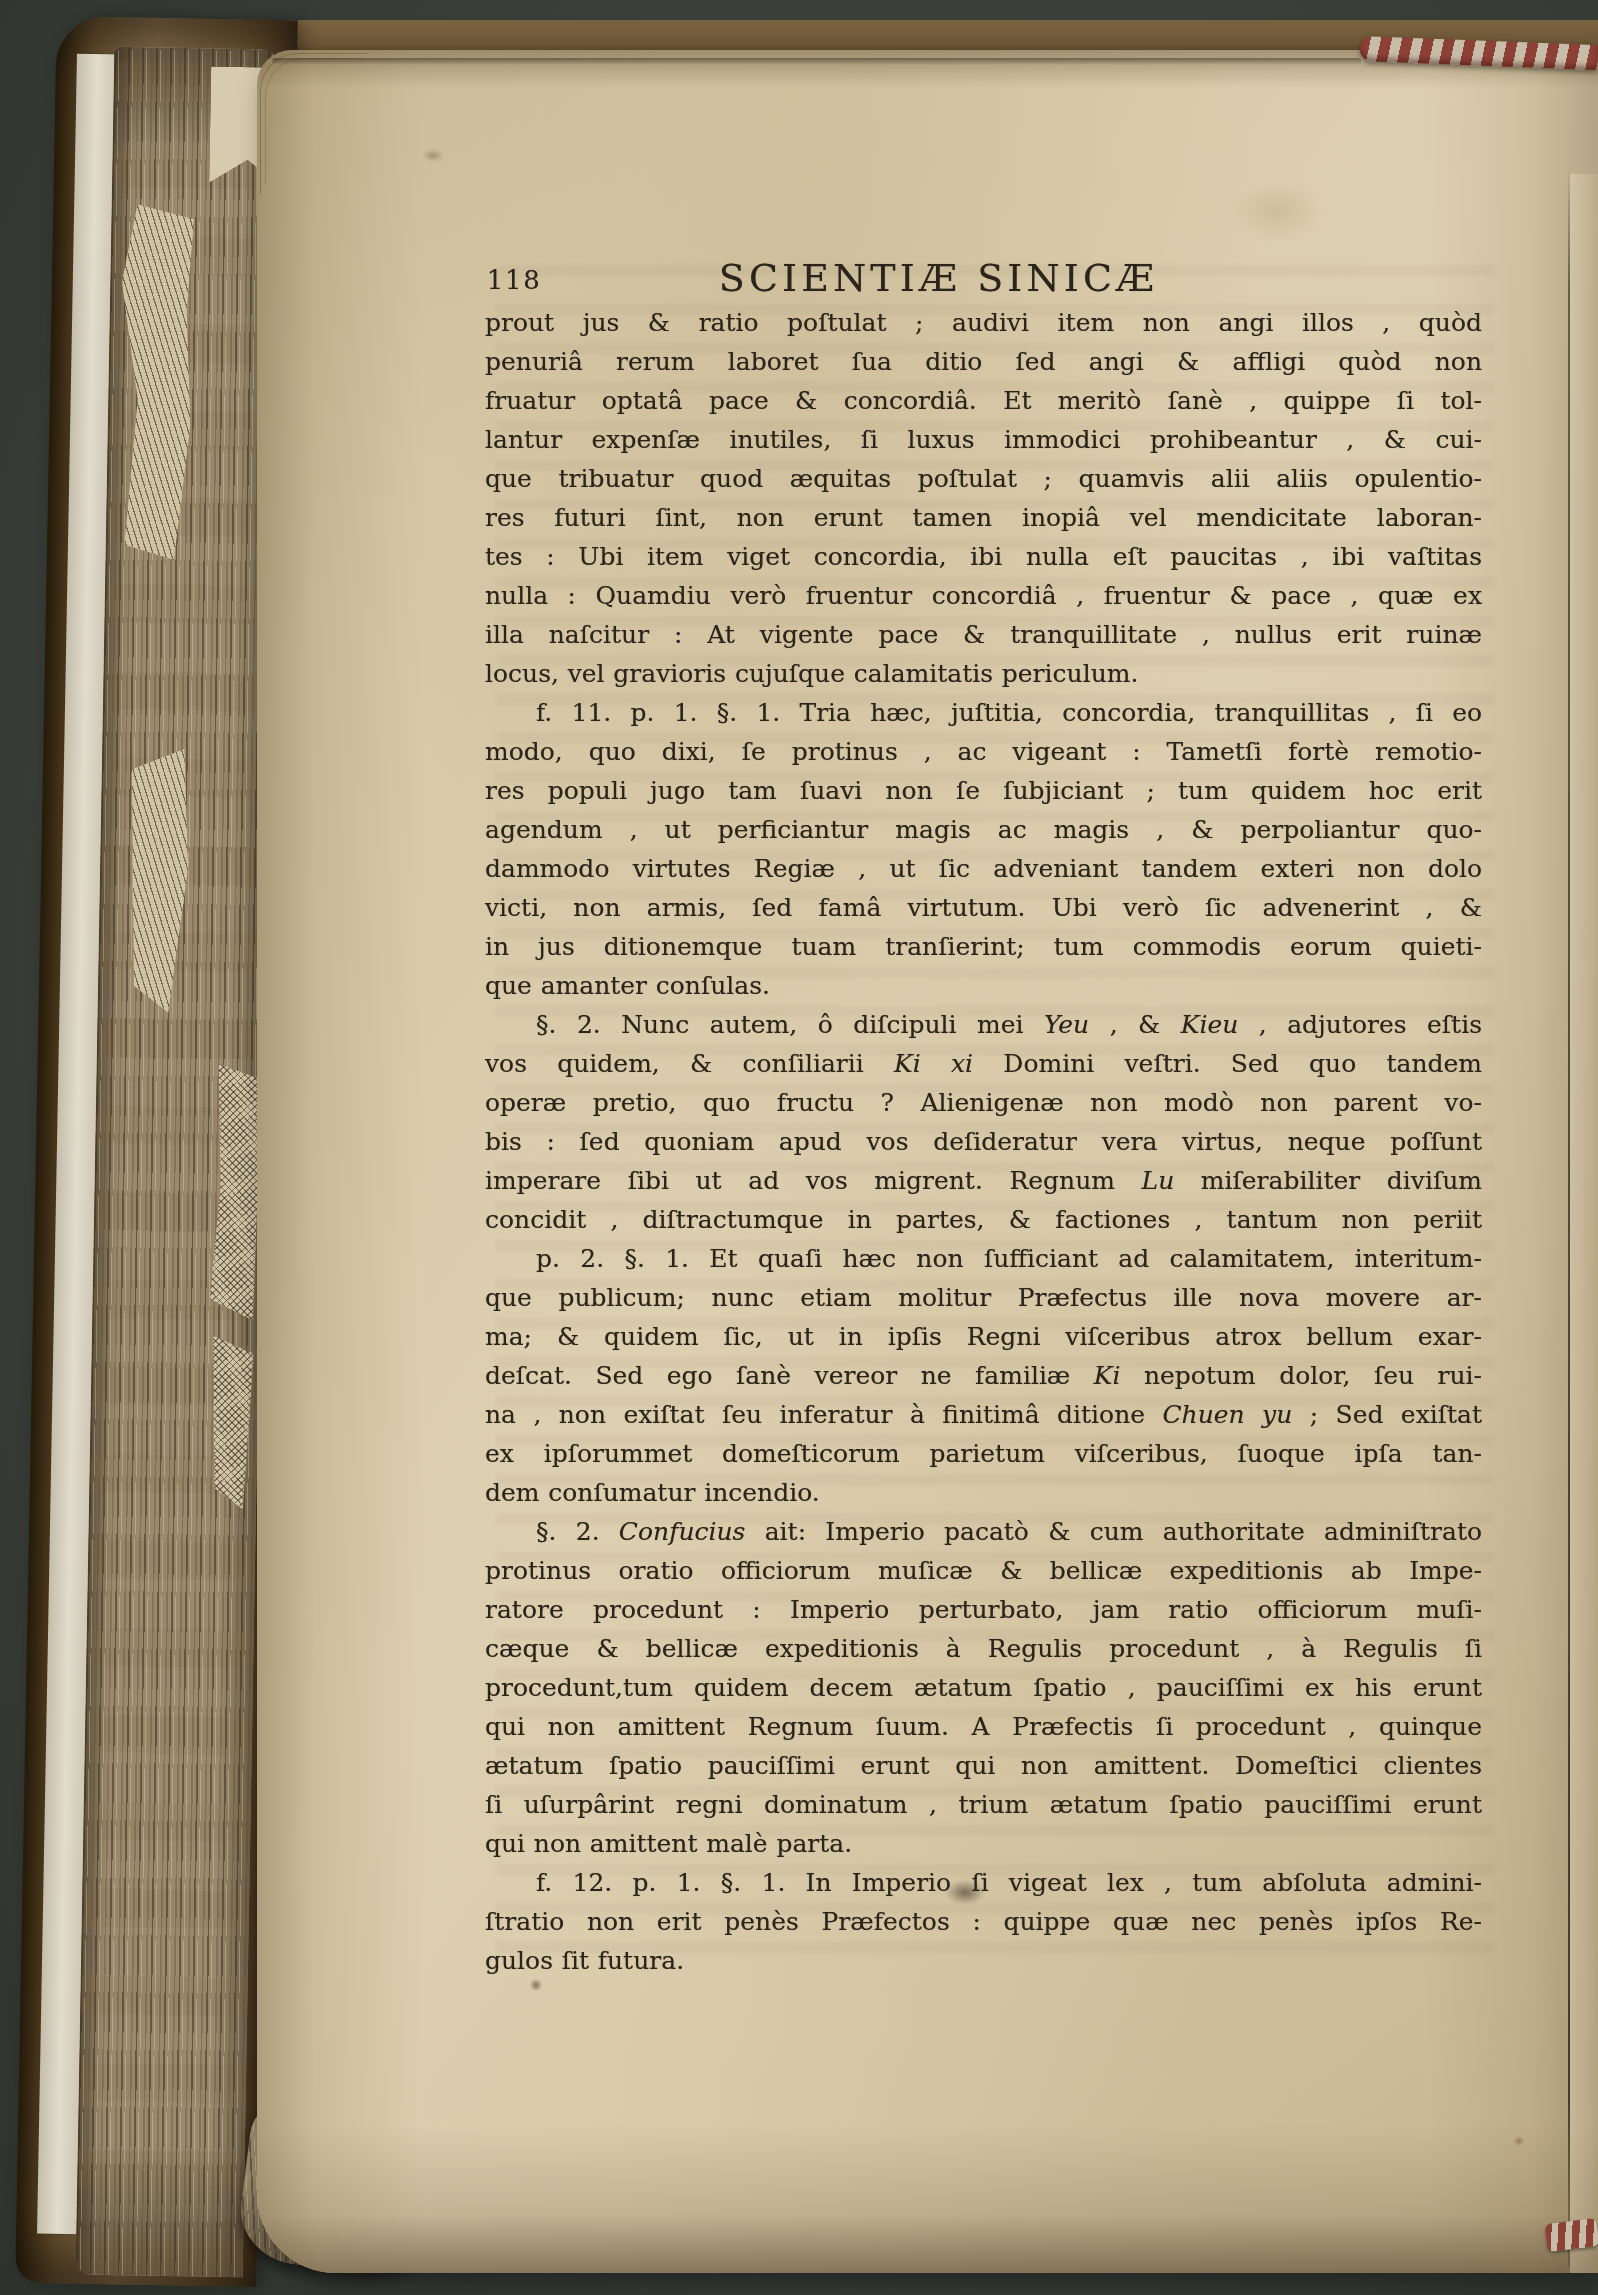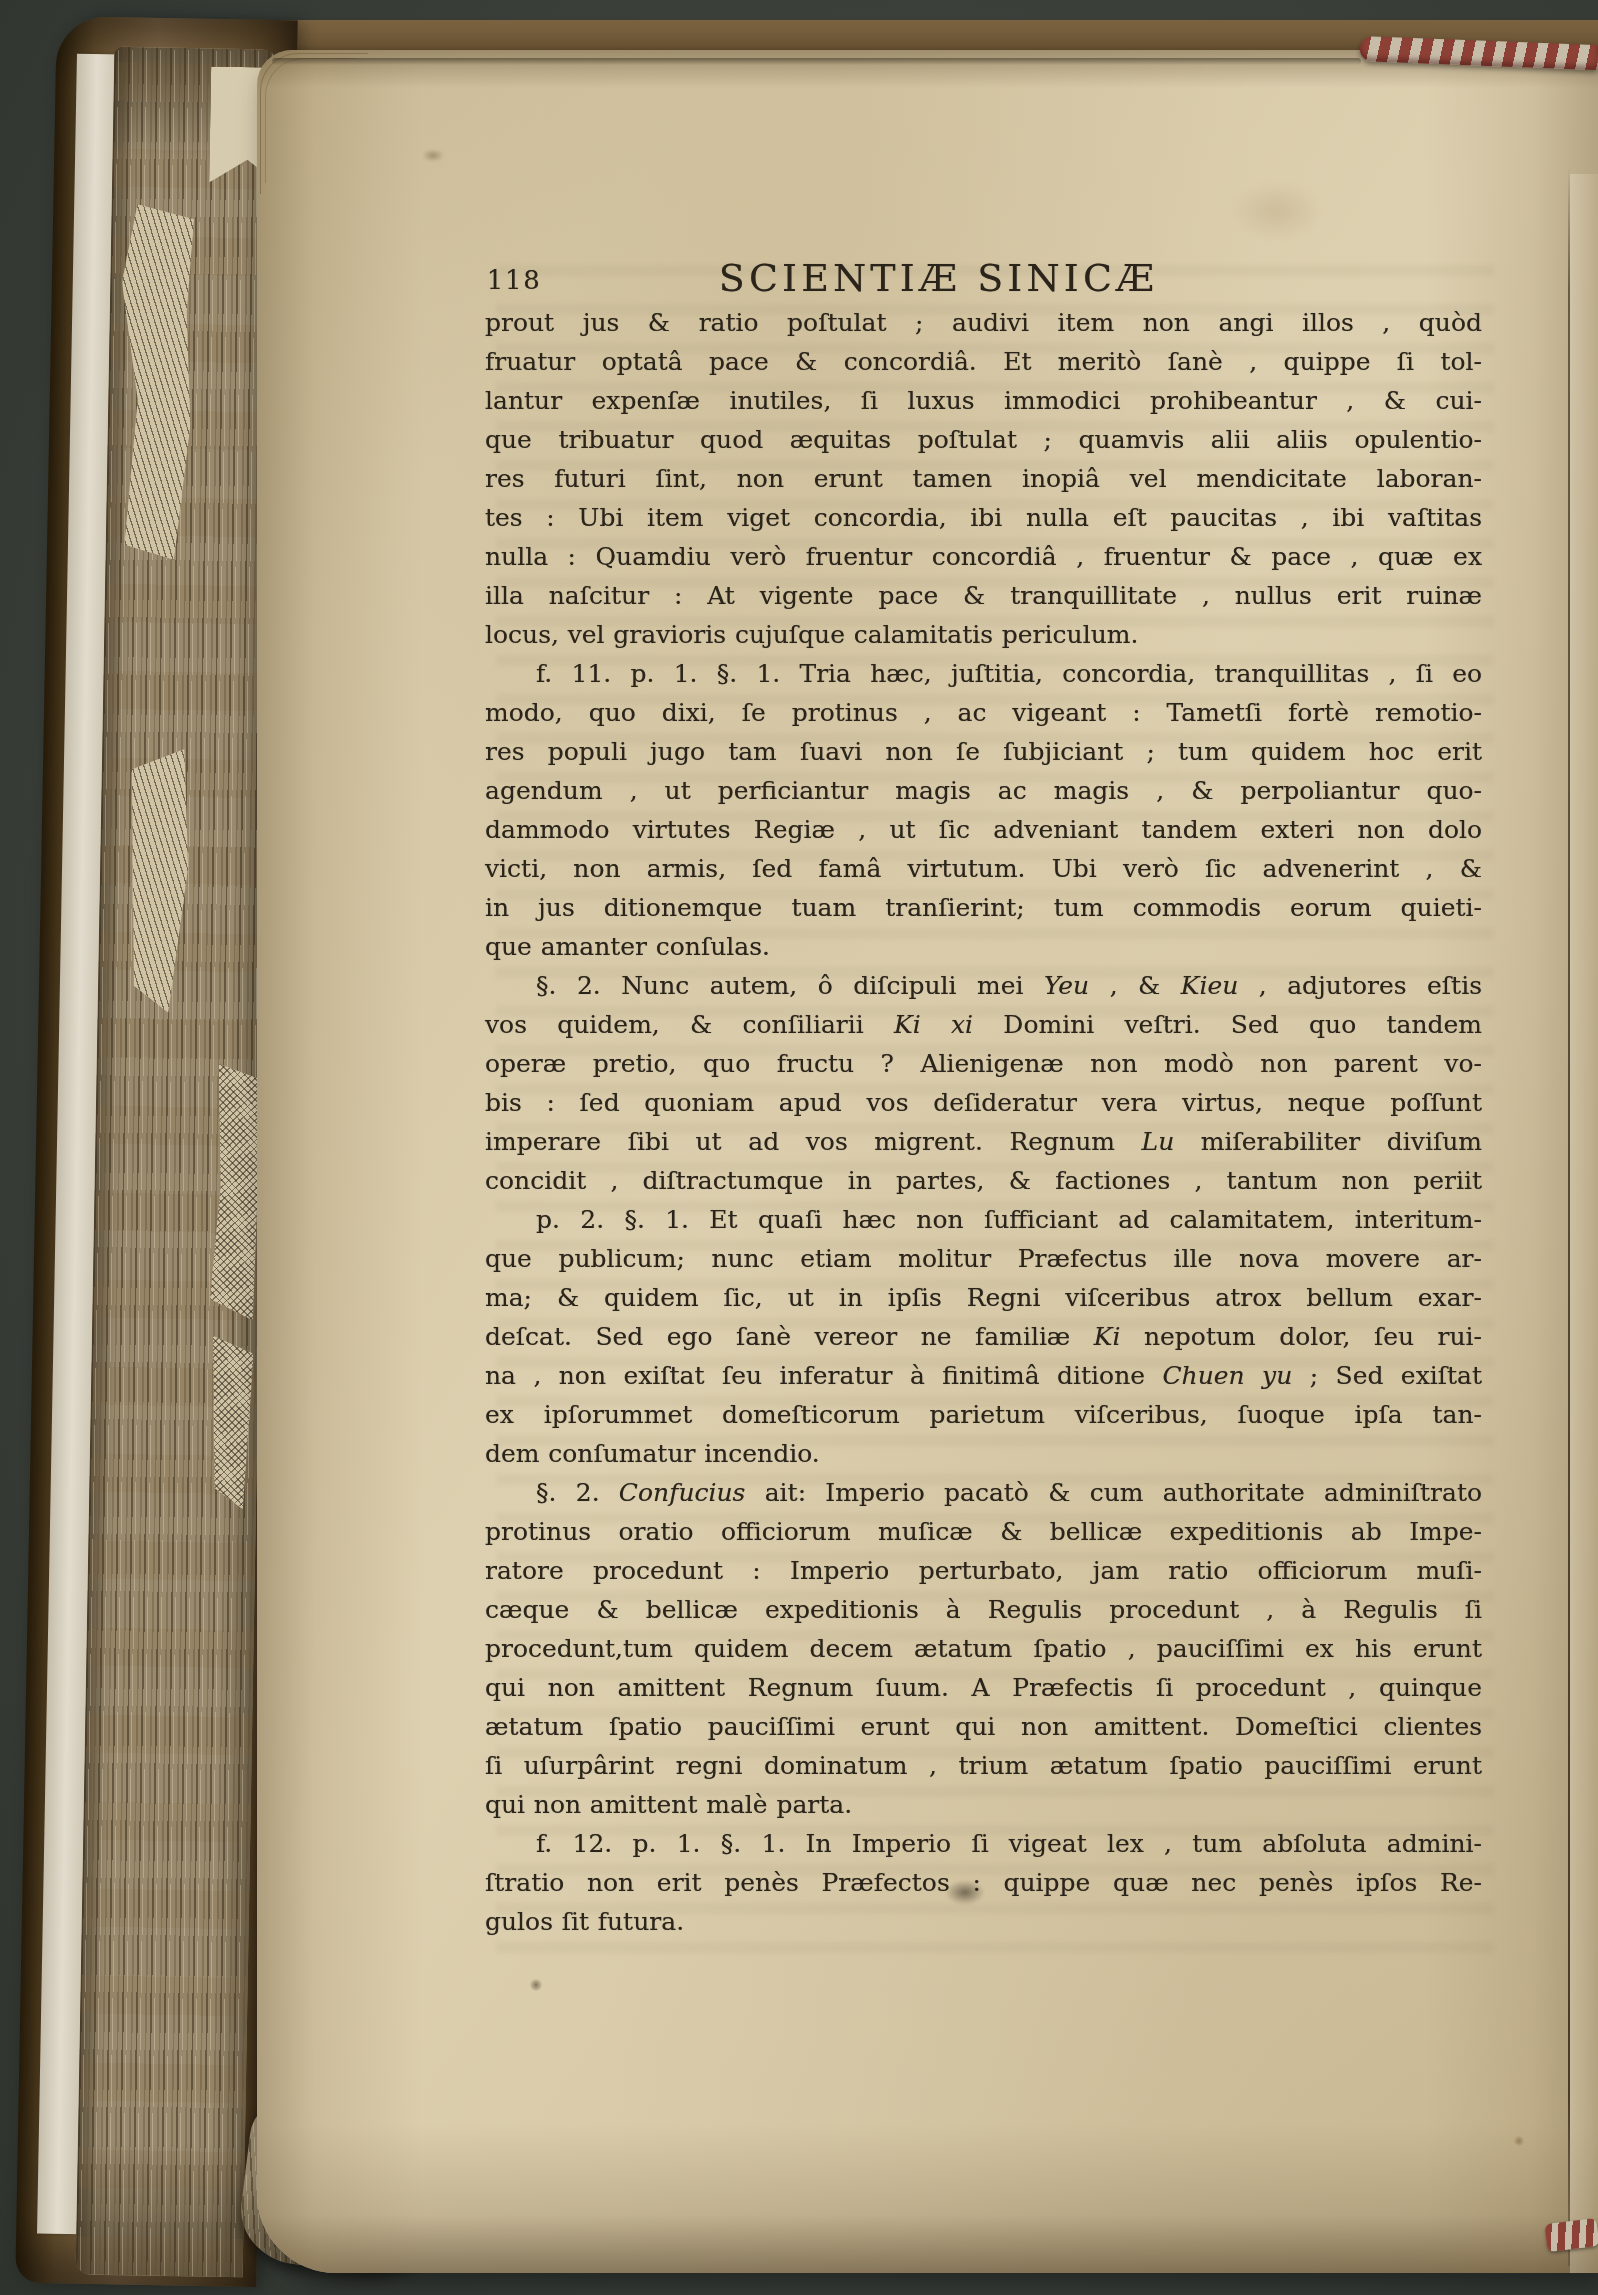--- a/index.html
+++ b/index.html
@@ -138,20 +138,21 @@
     <div class="stain st4"></div>
     <div class="stain st5"></div>
 
     <div class="text-block">
       <div class="head-row">
         <span class="page-number">118</span>
         <span class="running-head">SCIENTIÆ SINICÆ</span>
       </div>
       <div class="body-lines">
           <div class="bl"><span>prout jus &amp; ratio poſtulat ; audivi item non angi illos , quòd</span></div>
+          <div class="bl"><span>penuriâ rerum laboret ſua ditio ſed angi &amp; affligi quòd non</span></div>
           <div class="bl"><span>fruatur optatâ pace &amp; concordiâ. Et meritò ſanè , quippe ſi tol-</span></div>
           <div class="bl"><span>lantur expenſæ inutiles, ſi luxus immodici prohibeantur , &amp; cui-</span></div>
           <div class="bl"><span>que tribuatur quod æquitas poſtulat ; quamvis alii aliis opulentio-</span></div>
           <div class="bl"><span>res futuri ſint, non erunt tamen inopiâ vel mendicitate laboran-</span></div>
           <div class="bl"><span>tes : Ubi item viget concordia, ibi nulla eſt paucitas , ibi vaſtitas</span></div>
           <div class="bl"><span>nulla : Quamdiu verò fruentur concordiâ , fruentur &amp; pace , quæ ex</span></div>
           <div class="bl"><span>illa naſcitur : At vigente pace &amp; tranquillitate , nullus erit ruinæ</span></div>
           <div class="bl end"><span>locus, vel gravioris cujuſque calamitatis periculum.</span></div>
           <div class="bl ind"><span>f. 11. p. 1. §. 1. Tria hæc, juſtitia, concordia, tranquillitas , ſi eo</span></div>
           <div class="bl"><span>modo, quo dixi, ſe protinus , ac vigeant : Tametſi fortè remotio-</span></div>

